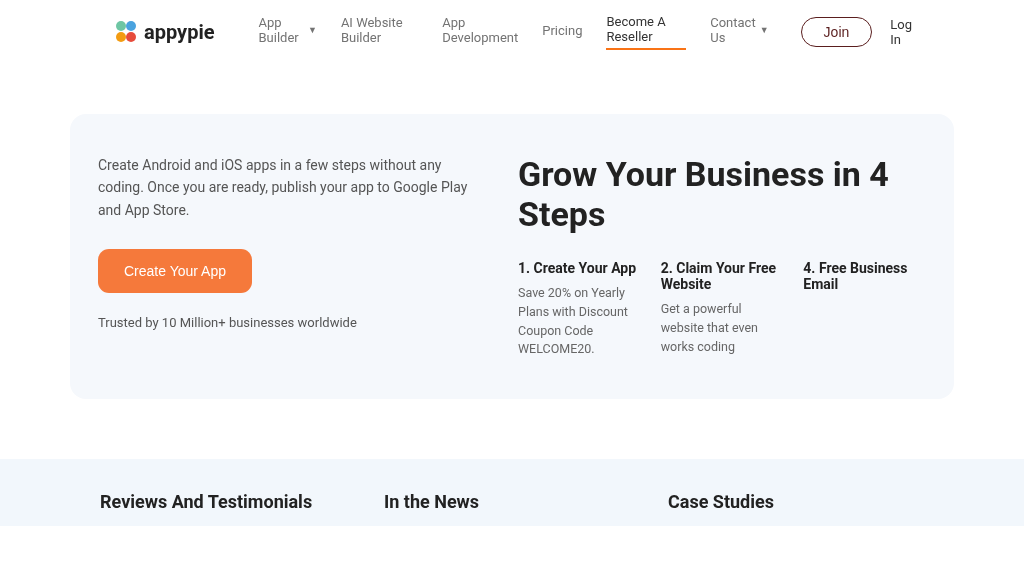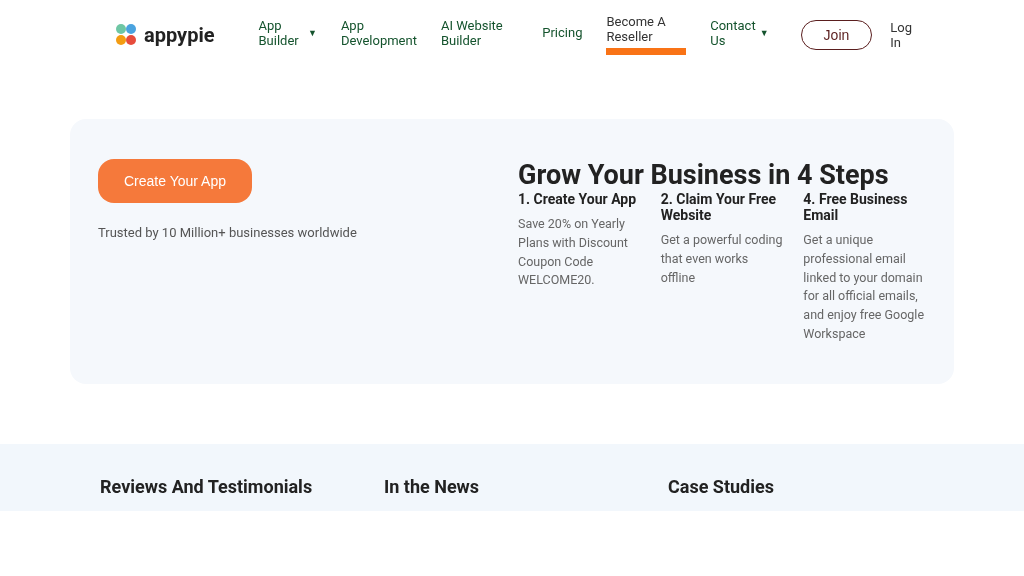--- a/index.html
+++ b/index.html
@@ -2,33 +2,33 @@
 <html><head>
 <meta charset="utf-8">
 <style>
 *{margin:0;padding:0;box-sizing:border-box}
 body{font-family:-apple-system,BlinkMacSystemFont,"Segoe UI",Roboto,Arial,sans-serif;color:#1a1a1a;background:#fff;width:1024px}
 .header{display:flex;align-items:center;padding:14px 112px;gap:32px}
 .logo{display:flex;align-items:center;gap:4px}
 .logo-mark{width:28px;height:28px;position:relative}
 .logo-text{font-size:20px;font-weight:700;color:#222}
 .nav{display:flex;gap:24px;margin-left:12px}
-.nav-item{font-size:13px;color:#14532d;cursor:pointer;display:flex;align-items:center;gap:4px;padding-bottom:4px}
-.nav-item.active{border-bottom:7px solid #f97316;color:#333}
+.nav-item{font-size:13px;color:#737373;cursor:pointer;display:flex;align-items:center;gap:4px;padding-bottom:4px}
+.nav-item.active{border-bottom:2px solid #f97316;color:#333}
 .auth{margin-left:auto;display:flex;gap:18px;align-items:center}
 .join-btn{border:1.5px solid #5a1e1e;color:#5a1e1e;background:transparent;padding:6px 22px;border-radius:18px;font-size:14px;cursor:pointer}
 .login{font-size:13px;color:#333;cursor:pointer}
 .hero{margin:50px 70px 0;background:#f5f8fc;border-radius:16px;padding:40px 28px 40px 28px;display:flex;gap:40px}
 .hero-left{flex:0 0 380px}
 .hero-title{font-size:28px;font-weight:700;color:#2c4a7e;line-height:1.3;margin-bottom:20px}
 .hero-desc{font-size:14px;color:#555;line-height:1.6;margin-bottom:28px}
-.cta{background:#f5793b;color:#fff;border:none;padding:14px 26px;border-radius:16px;font-size:14px;cursor:pointer;margin-bottom:22px}
+.cta{background:#f5793b;color:#fff;border:none;padding:14px 26px;border-radius:11px;font-size:14px;cursor:pointer;margin-bottom:22px}
 .trusted{font-size:13px;color:#555}
 .hero-right{flex:1}
-.grow-title{font-size:27px;font-weight:700;color:#222;}
+.grow-title{font-size:34px;font-weight:700;color:#222;margin-bottom:26px}
 .steps{display:grid;grid-template-columns:1fr 1fr 1fr;gap:28px 20px}
 .step-title{font-size:14px;font-weight:700;color:#222;margin-bottom:8px}
 .step-desc{font-size:12.5px;color:#666;line-height:1.5}
 .section2{background:#f2f7fc;margin-top:60px;padding:32px 100px 0}
 .cards{display:flex;gap:28px}
 .card{flex:1}
 .card-title{font-size:18px;font-weight:700;color:#222;margin-bottom:14px}
 .chev{font-size:9px}
 </style>
 </head>
@@ -44,54 +44,54 @@
           <circle cx="19" cy="19" r="5" fill="#e74c3c"></circle>
         </svg>
     </div>
     <span class="logo-text">appypie</span>
   </div>
   <div class="nav">
     <div class="nav-item">
         <span>App Builder</span>
         <span class="chev">▼</span>
       </div>
+    <div class="nav-item">AI Website Builder</div>
     <div class="nav-item">App Development</div>
-    <div class="nav-item">AI Website Builder</div>
     <div class="nav-item">Pricing</div>
     <div class="nav-item active">Become A Reseller</div>
     <div class="nav-item">
         <span>Contact Us</span>
         <span class="chev">▼</span>
       </div>
   </div>
   <div class="auth">
     <button class="join-btn">Join</button>
     <span class="login">Log In</span>
   </div>
 </div>
 
 <div class="hero">
   <div class="hero-left">
+    <p class="hero-desc">Create Android and iOS apps in a few steps without any coding. Once you are ready, publish your app to Google Play and App Store.</p>
     <button class="cta">Create Your App</button>
     <p class="trusted">Trusted by 10 Million+ businesses worldwide</p>
   </div>
   <div class="hero-right">
     <h2 class="grow-title">Grow Your Business in 4 Steps</h2>
     <div class="steps">
       <div>
           <div class="step-title">1. Create Your App</div>
           <div class="step-desc">Save 20% on Yearly Plans with Discount Coupon Code WELCOME20.</div>
         </div>
       <div>
           <div class="step-title">2. Claim Your Free Website</div>
-          <div class="step-desc">Get a powerful coding that even works offline</div>
+          <div class="step-desc">Get a powerful website that even works coding</div>
         </div>
       <div>
           <div class="step-title">4. Free Business Email</div>
-          <div class="step-desc">Get a unique professional email linked to your domain for all official emails, and enjoy free Google Workspace</div>
         </div>
     </div>
   </div>
 </div>
 
 <div class="section2">
   <div class="cards">
     <div class="card">
       <div class="card-title">Reviews And Testimonials</div>
 

